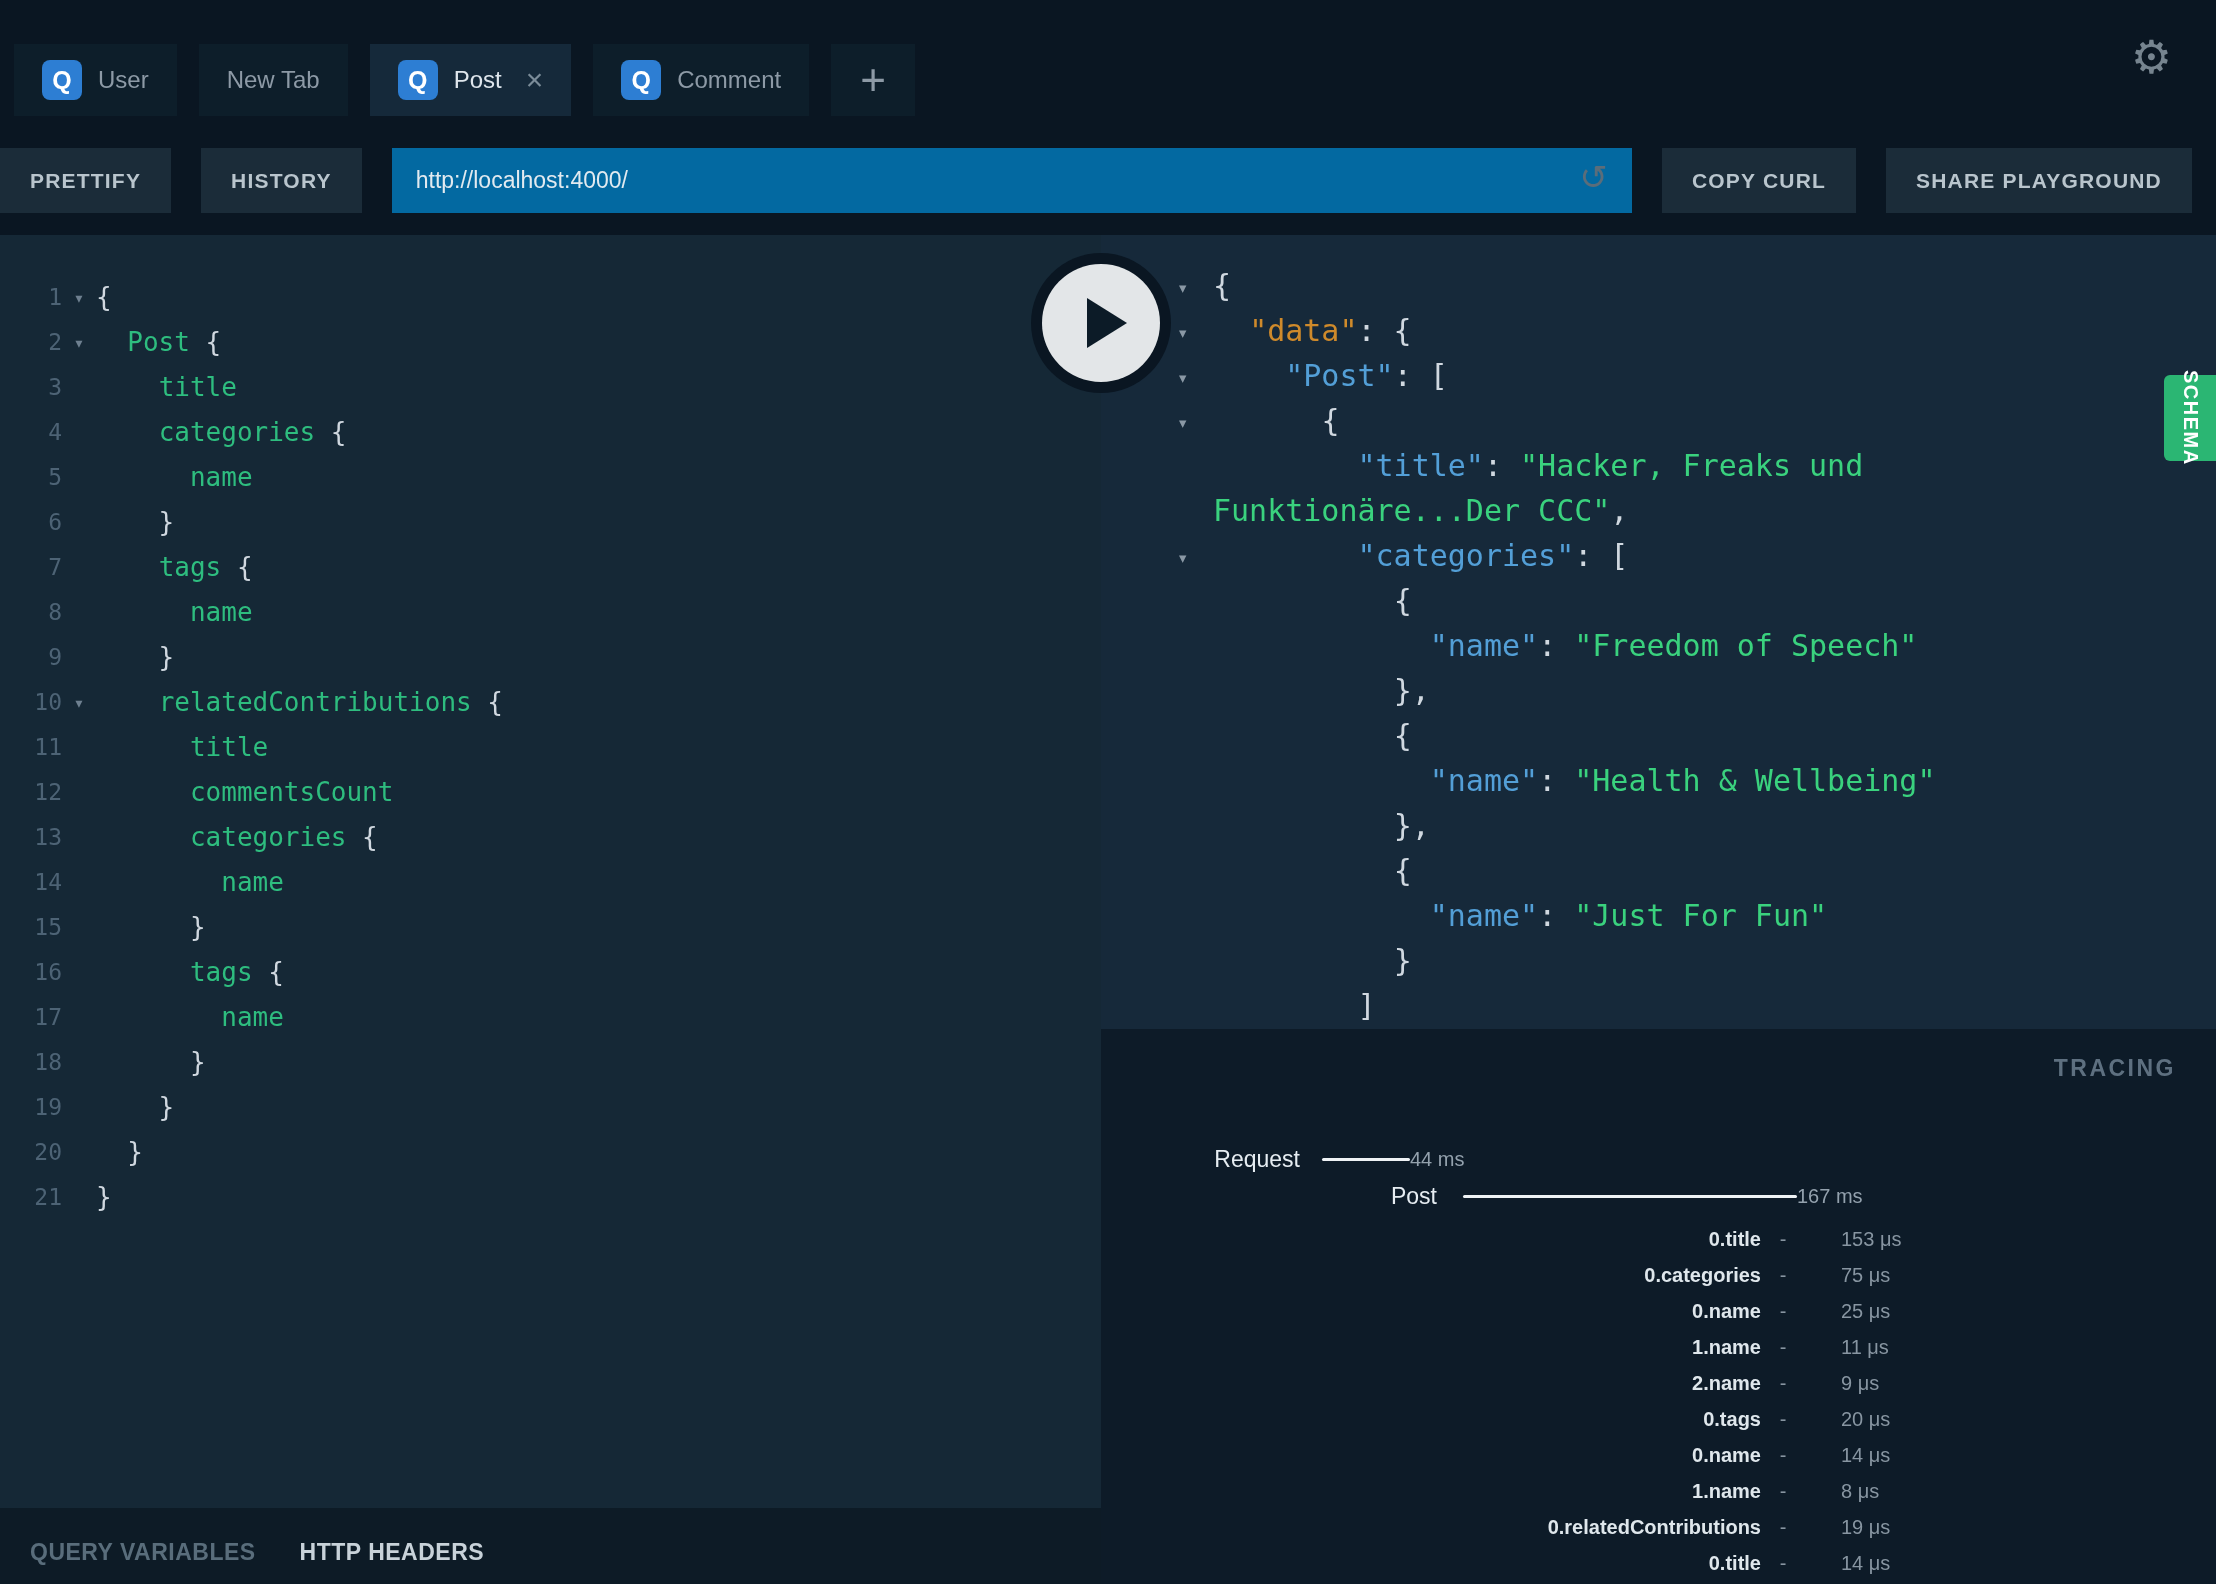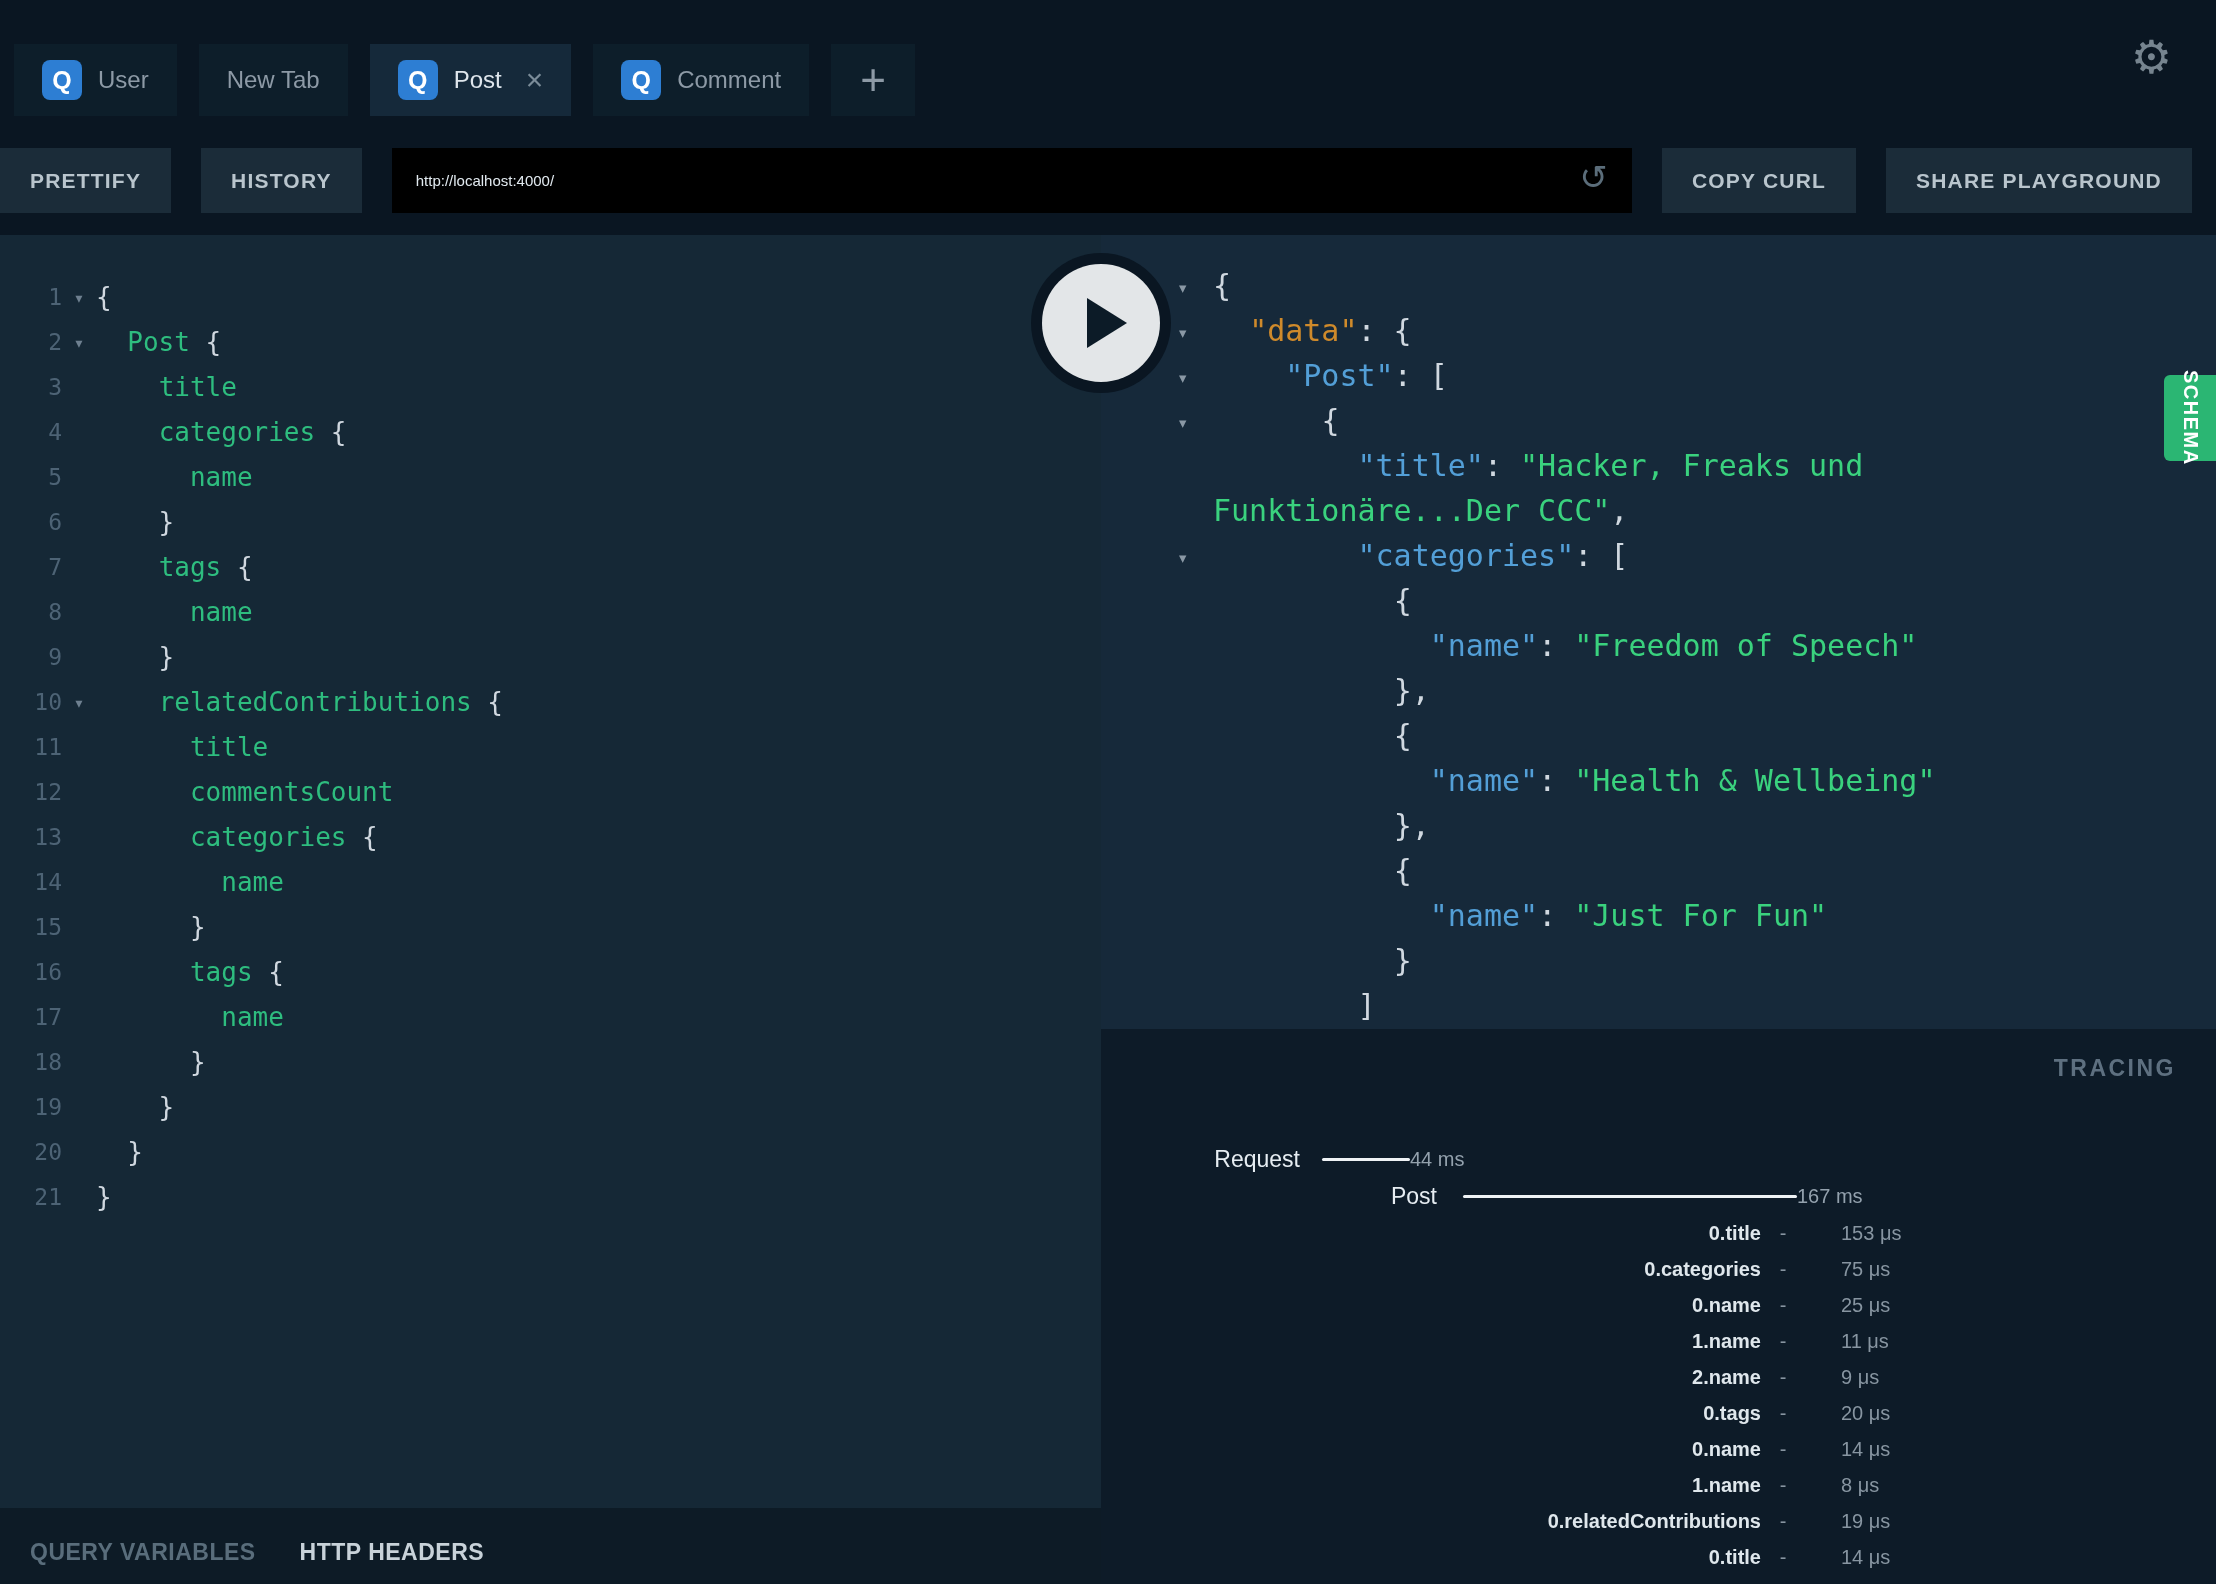--- a/index.html
+++ b/index.html
@@ -17,21 +17,21 @@
   .tab-label{font-size:24px;color:#8d9aa6;}
   .tab.active .tab-label{color:#dfe6ec;}
   .qbadge{width:40px;height:40px;border-radius:8px;background:var(--accent-blue,#2d7ed3);color:#fff;font-weight:bold;font-size:25px;display:flex;align-items:center;justify-content:center;flex:none;}
   .tab-close{color:#7b8c99;font-size:30px;margin-left:8px;line-height:1;}
   .add-tab{width:84px;height:72px;background:#0d1e2a;color:#8d9aa6;font-size:44px;font-weight:300;display:flex;align-items:center;justify-content:center;cursor:pointer;flex:none;}
   .settings{position:absolute;right:44px;top:34px;font-family:"DejaVu Sans",sans-serif;font-size:46px;color:#76848f;line-height:1;cursor:pointer;}
   
   .toolbar{height:65px;display:flex;align-items:stretch;gap:30px;padding-right:24px;}
   .tbtn{background:#1b2c39;border:none;color:#b9c5cd;font-size:21px;font-weight:600;letter-spacing:1.2px;padding:0 30px;font-family:inherit;cursor:pointer;flex:none;}
   .url-wrap{flex:1;position:relative;display:flex;min-width:0;}
-  .url-input{flex:1;background:#000000;border:none;outline:none;color:#e2eaf0;font-size:15px;padding:0 70px 0 24px;font-family:inherit;min-width:0;}
+  .url-input{flex:1;background:#0369a1;border:none;outline:none;color:#e2eaf0;font-size:23px;padding:0 70px 0 24px;font-family:inherit;min-width:0;}
   .reload-icon{position:absolute;right:24px;top:12px;color:#5b6d7a;font-size:34px;font-family:"DejaVu Sans",sans-serif;cursor:pointer;line-height:1;}
   
   .main{position:relative;margin-top:22px;height:1361px;display:flex;}
   .editor-pane{width:1101px;display:flex;flex-direction:column;background:#152836;flex:none;}
   .editor-scroll{flex:1;padding-top:40px;overflow:hidden;font-family:"DejaVu Sans Mono",monospace;font-size:26px;line-height:45px;}
   .eline{display:flex;}
   .ln{width:62px;text-align:right;color:#4d6375;font-size:23px;flex:none;user-select:none;}
   .efold{width:34px;text-align:center;color:#6e8090;font-size:18px;flex:none;}
   .ecode{white-space:pre;}
   .tok-p{color:#d0d8e0;}
@@ -51,21 +51,21 @@
   
   .tracing{flex:1;position:relative;background:#0d1b28;overflow:hidden;}
   .tracing-title{position:absolute;top:26px;right:40px;color:#5e7080;font-weight:bold;font-size:23px;letter-spacing:2.5px;}
   .trace-rows{padding-top:112px;}
   .trace-bar-row{display:flex;align-items:center;height:37px;color:#e6edf2;font-size:23px;}
   .tb-label{width:var(--labw);text-align:right;flex:none;}
   .tb-bar{height:3px;background:#eef2f5;border-radius:2px;flex:none;}
   .row-request .tb-bar{margin-left:22px;}
   .row-post .tb-bar{margin-left:26px;}
   .tb-time{color:#93a1ad;font-size:20px;}
-  .trace-leaf{display:flex;align-items:center;height:36px;}
+  .trace-leaf{display:flex;align-items:flex-end;height:36px;}
   .tl-label{width:660px;text-align:right;color:#dfe7ec;font-size:20px;font-weight:bold;flex:none;}
   .tl-dash{width:44px;text-align:center;color:#8795a1;font-size:20px;flex:none;}
   .tl-time{color:#8795a1;font-size:20px;margin-left:36px;}
   
   .play-btn{position:absolute;left:1031px;top:18px;width:140px;height:140px;border-radius:50%;background:#0a1622;display:flex;align-items:center;justify-content:center;cursor:pointer;}
   .play-inner{width:118px;height:118px;border-radius:50%;background:#e3e6e8;display:flex;align-items:center;justify-content:center;}
   .play-triangle{width:0;height:0;border-top:25px solid transparent;border-bottom:25px solid transparent;border-left:40px solid #0c1b27;margin-left:12px;}
   .schema-tab{position:absolute;right:0;top:140px;width:52px;height:86px;background:var(--schema-green,#2bb673);border-radius:6px 0 0 6px;display:flex;align-items:center;justify-content:center;cursor:pointer;}
   .schema-tab span{writing-mode:vertical-rl;color:#fff;font-weight:bold;font-size:20px;letter-spacing:1.5px;}
 </style>

